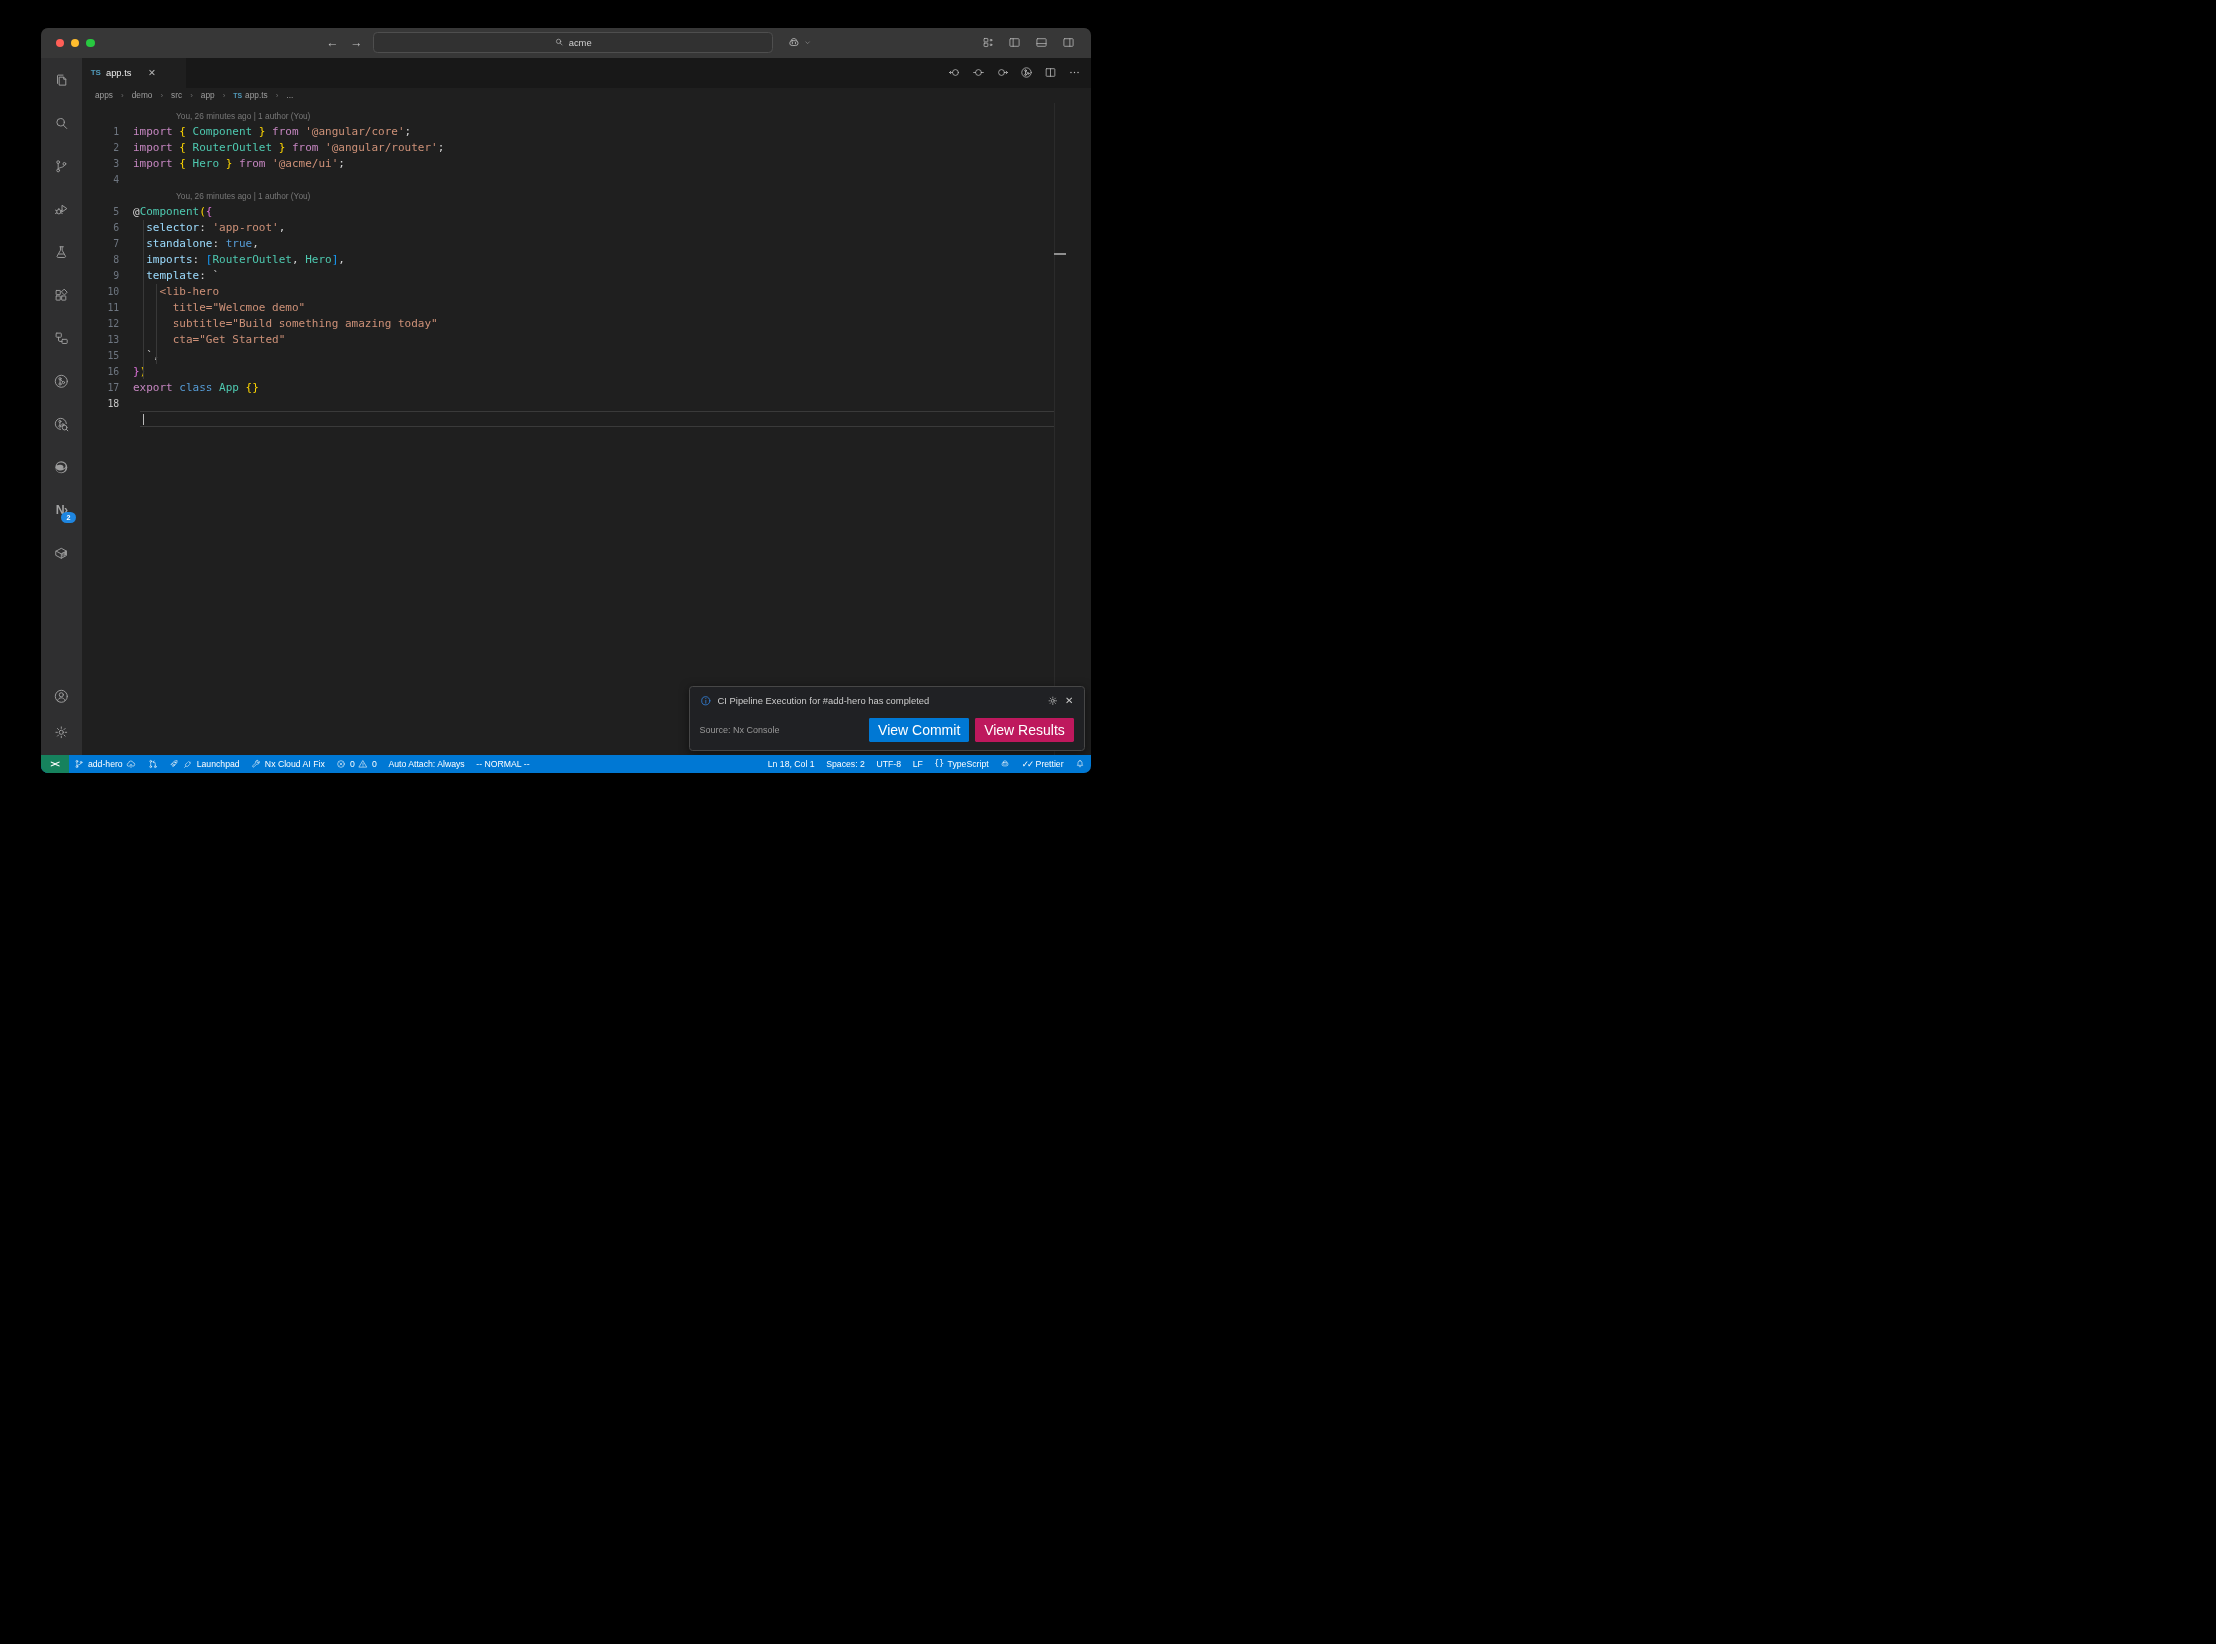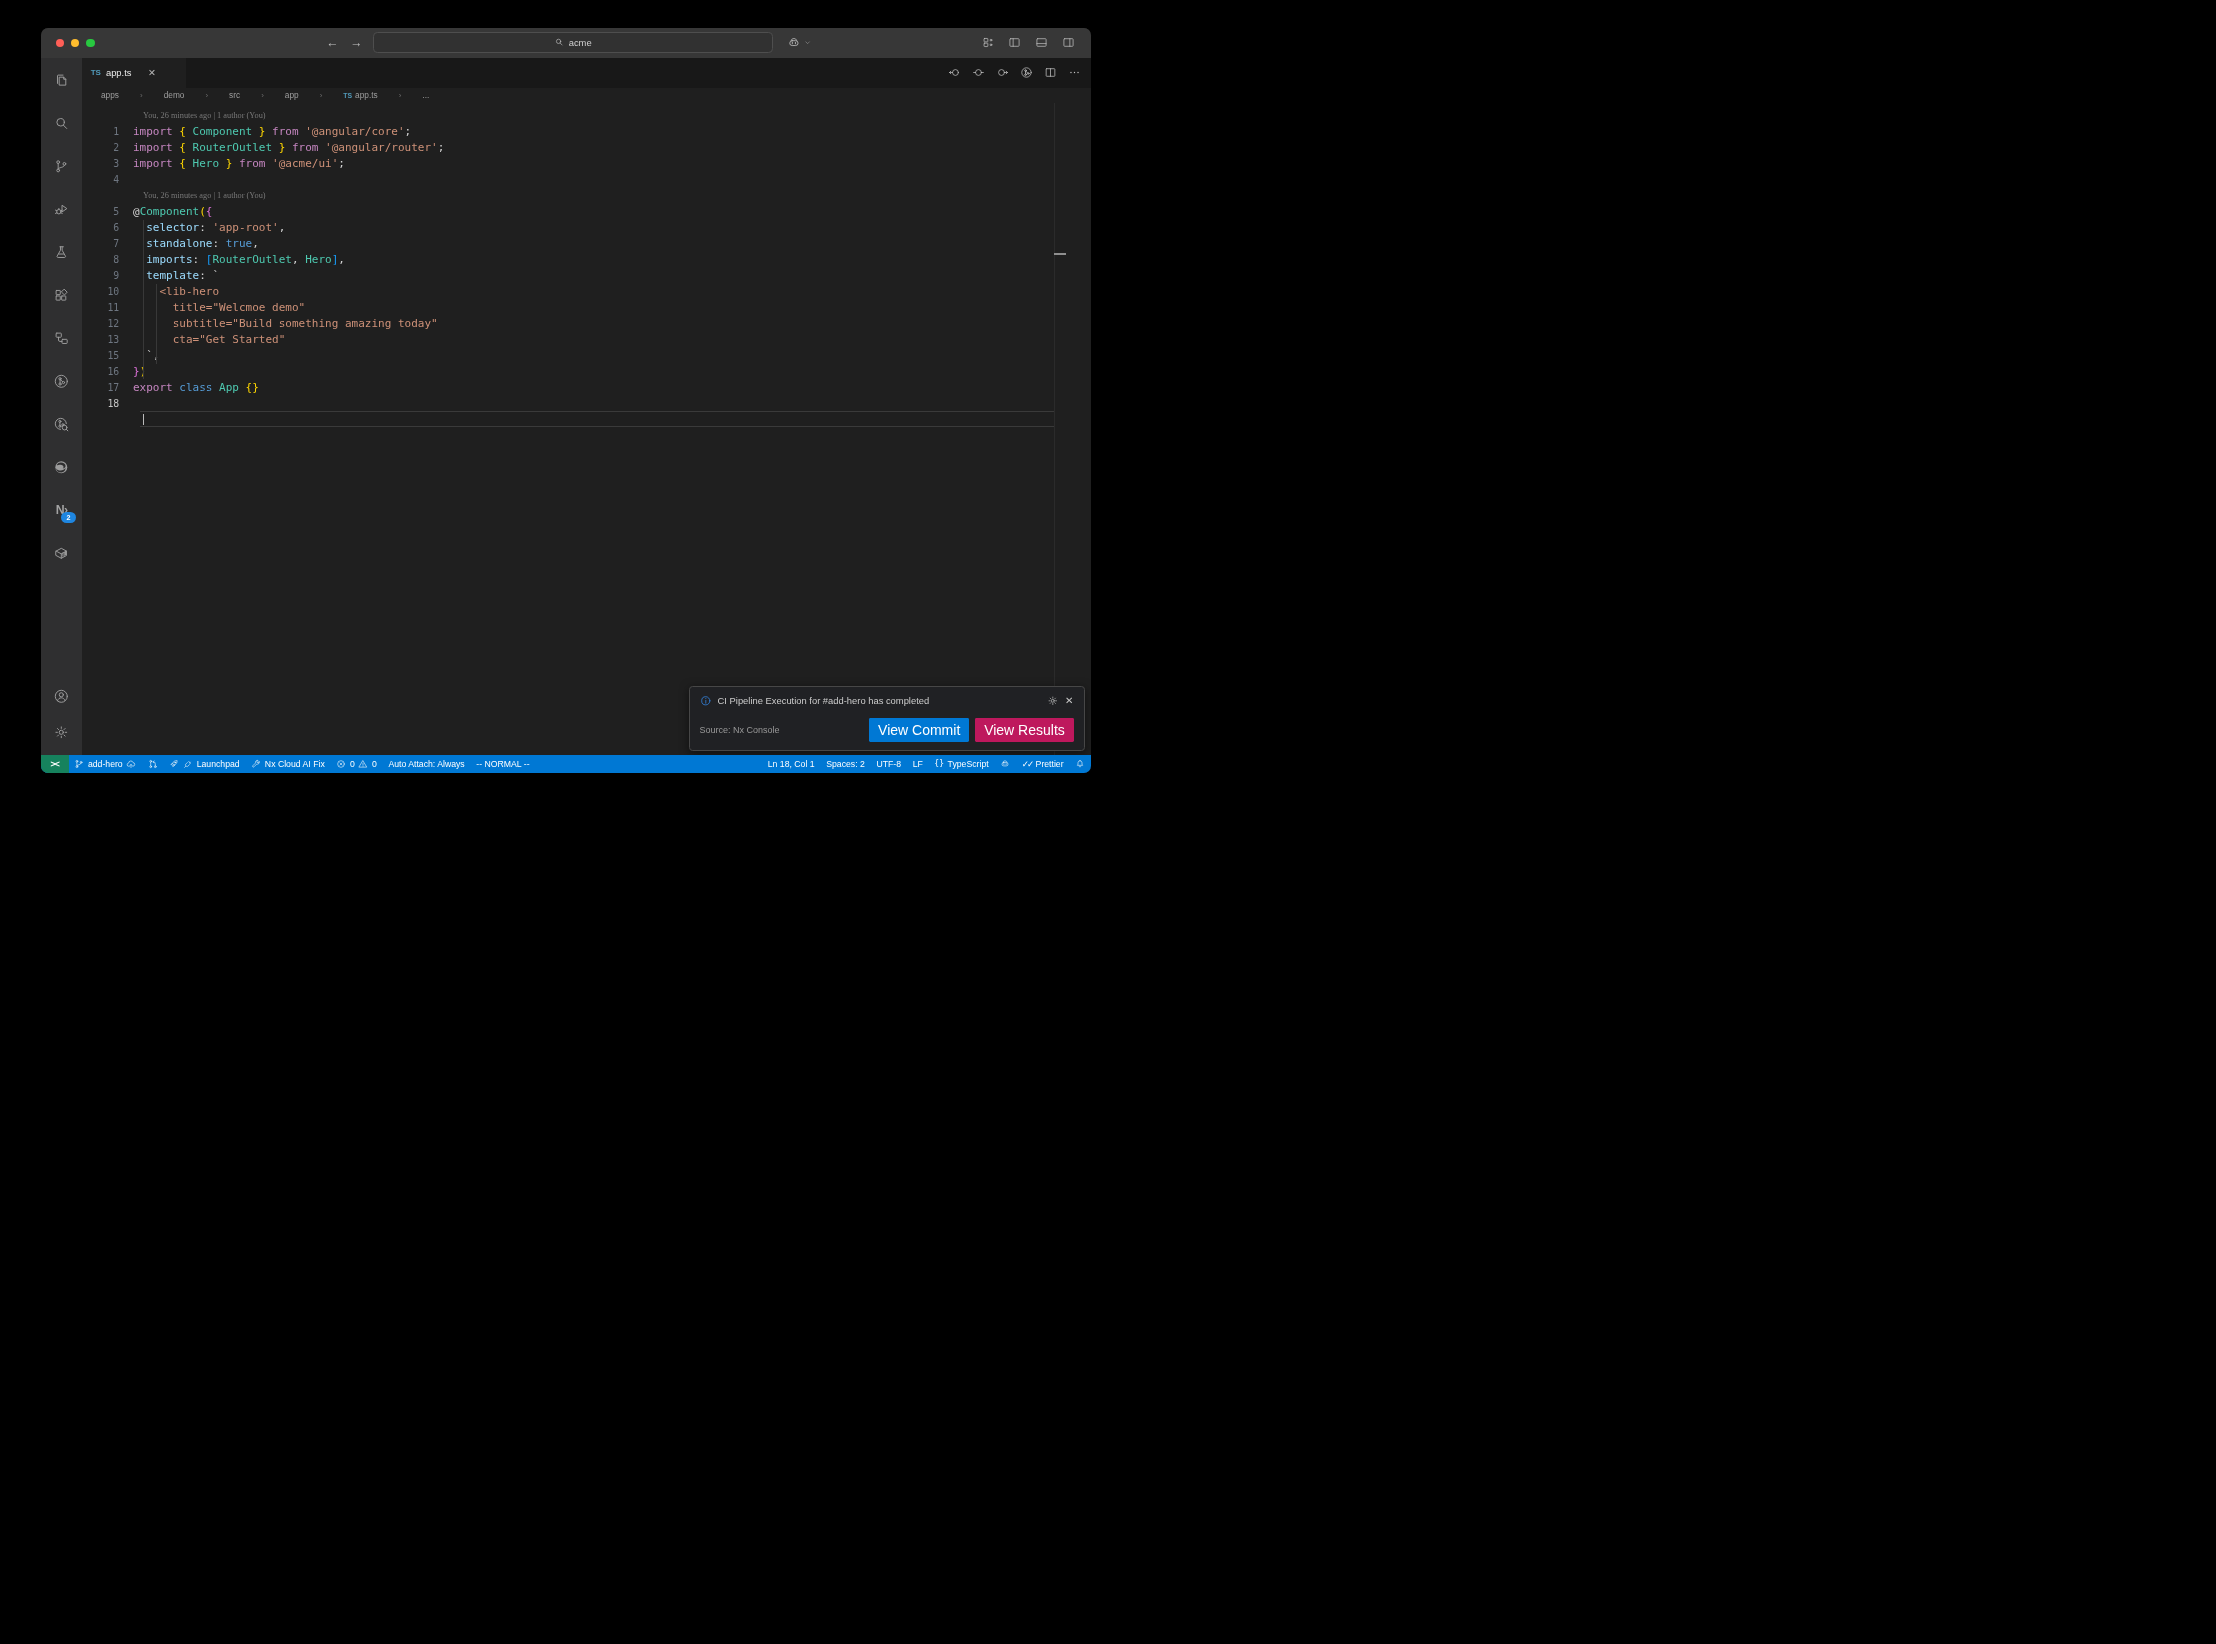--- a/index.html
+++ b/index.html
@@ -32,32 +32,32 @@
             justify-content:center;padding:0 2.2px;}
   
   #editorgroup{flex:1;display:flex;flex-direction:column;position:relative;min-width:0;}
   #tabbar{height:30px;background:#181818;display:flex;align-items:stretch;position:relative;}
   .tab{background:#1f1f1f;display:flex;align-items:center;padding:0 8.7px;gap:5px;min-width:87px;}
   .ts-badge{color:#519aba;font-weight:bold;font-size:8px;}
   .tab-label{color:#e9e9e9;font-size:9.4px;}
   .tab-close{color:#b5b5b5;font-size:9.4px;margin-left:11.6px;}
   .editor-actions{position:absolute;right:10px;top:0;height:30px;display:flex;align-items:center;gap:11px;color:#c0c0c0;}
   .editor-actions .ic svg{width:13px;height:13px;display:block;}
-  #breadcrumbs{height:15px;background:#1f1f1f;display:flex;align-items:center;padding-left:19px;
-               color:#9d9d9d;font-size:8.3px;gap:21px;}
+  #breadcrumbs{height:15px;background:#1f1f1f;display:flex;align-items:center;padding-left:13px;
+               color:#9d9d9d;font-size:8.3px;gap:8px;}
   .bc-sep{color:#6a6a6a;font-size:8px;}
   .bc-item{display:flex;align-items:center;gap:2.9px;}
   
   #codearea{flex:1;position:relative;padding-top:5.8px;box-sizing:border-box;overflow:hidden;}
   .crow{display:flex;height:16px;line-height:16px;font-family:"DejaVu Sans Mono",monospace;font-size:11px;}
   .gut{width:51px;flex:none;text-align:right;padding-right:13.8px;box-sizing:border-box;color:#6e7681;font-size:9.8px;}
   .gut.active{color:#c6c6c6;}
   .ctext{white-space:pre;}
-  .blame-row{height:16px;line-height:16px;padding-left:61px;color:#787878;
-             font-family:Liberation Serif, serif;font-size:8.3px;}
+  .blame-row{height:16px;line-height:16px;padding-left:94px;color:#787878;
+             font-family:Liberation Sans, sans-serif;font-size:8.3px;}
   .c-kw{color:#C586C0}.c-kw2{color:#569CD6}.c-type{color:#4EC9B0}.c-var{color:#9CDCFE}
   .c-str{color:#CE9178}.c-b1{color:#FFD700}.c-b2{color:#DA70D6}.c-b3{color:#179FFF}
   .c-fg{color:#D4D4D4}.c-dim{color:#c8c8c8}
   .guide{position:absolute;width:0.7px;background:#383838;}
   #cur-line{position:absolute;left:58px;right:37px;height:16px;border-top:0.7px solid #3a3a3a;
             border-bottom:0.7px solid #3a3a3a;box-sizing:border-box;}
   #cursor{position:absolute;width:1.1px;height:11.6px;background:#bbbbbb;}
   #sb-line{position:absolute;left:972px;top:0;bottom:0;width:0.7px;background:#2b2b2b;}
   #ov-dash{position:absolute;left:972px;top:150px;width:12.3px;height:2.2px;background:#8f8f8f;}
   

